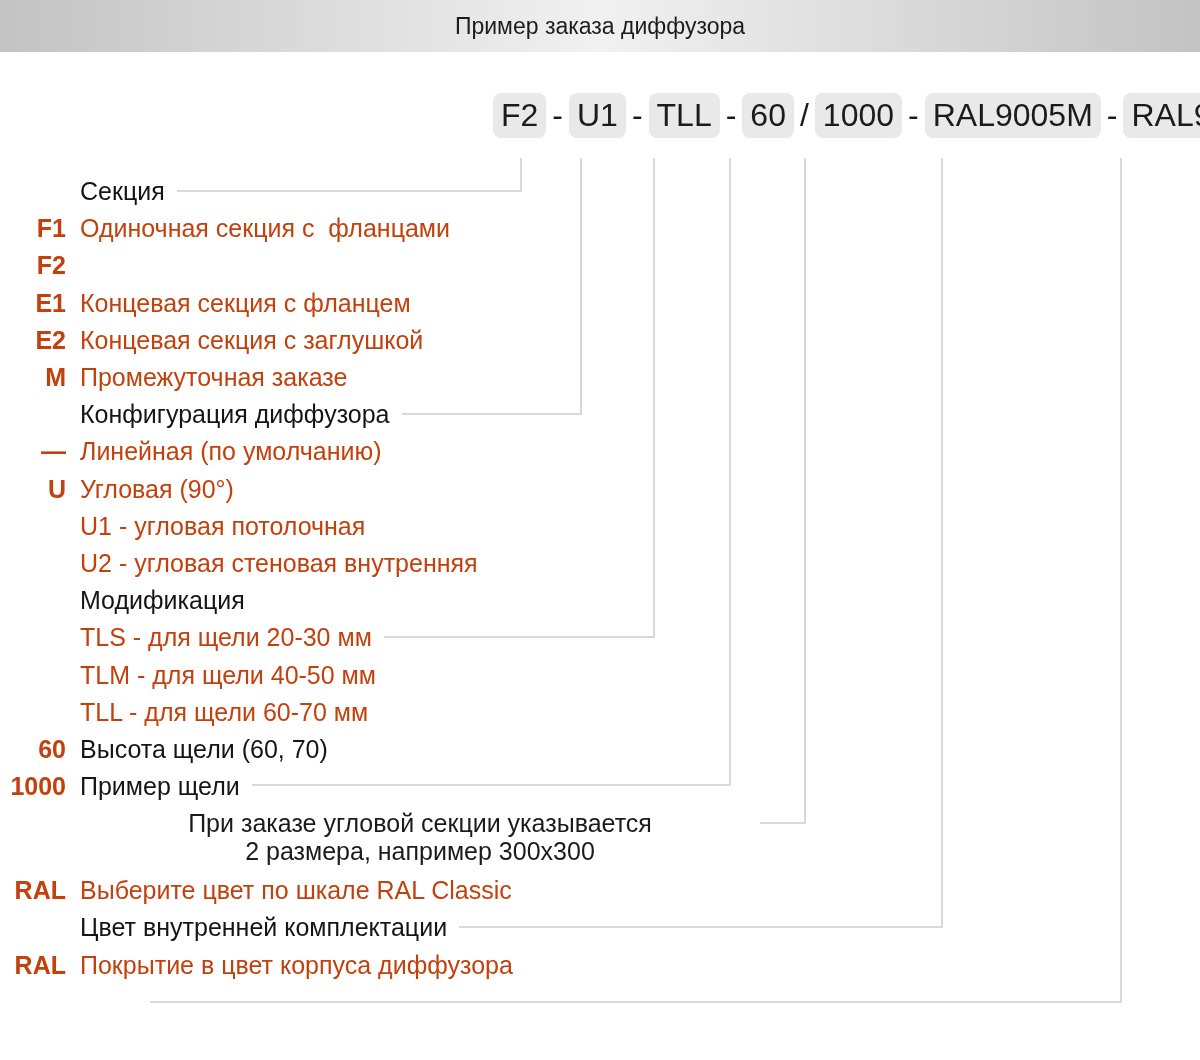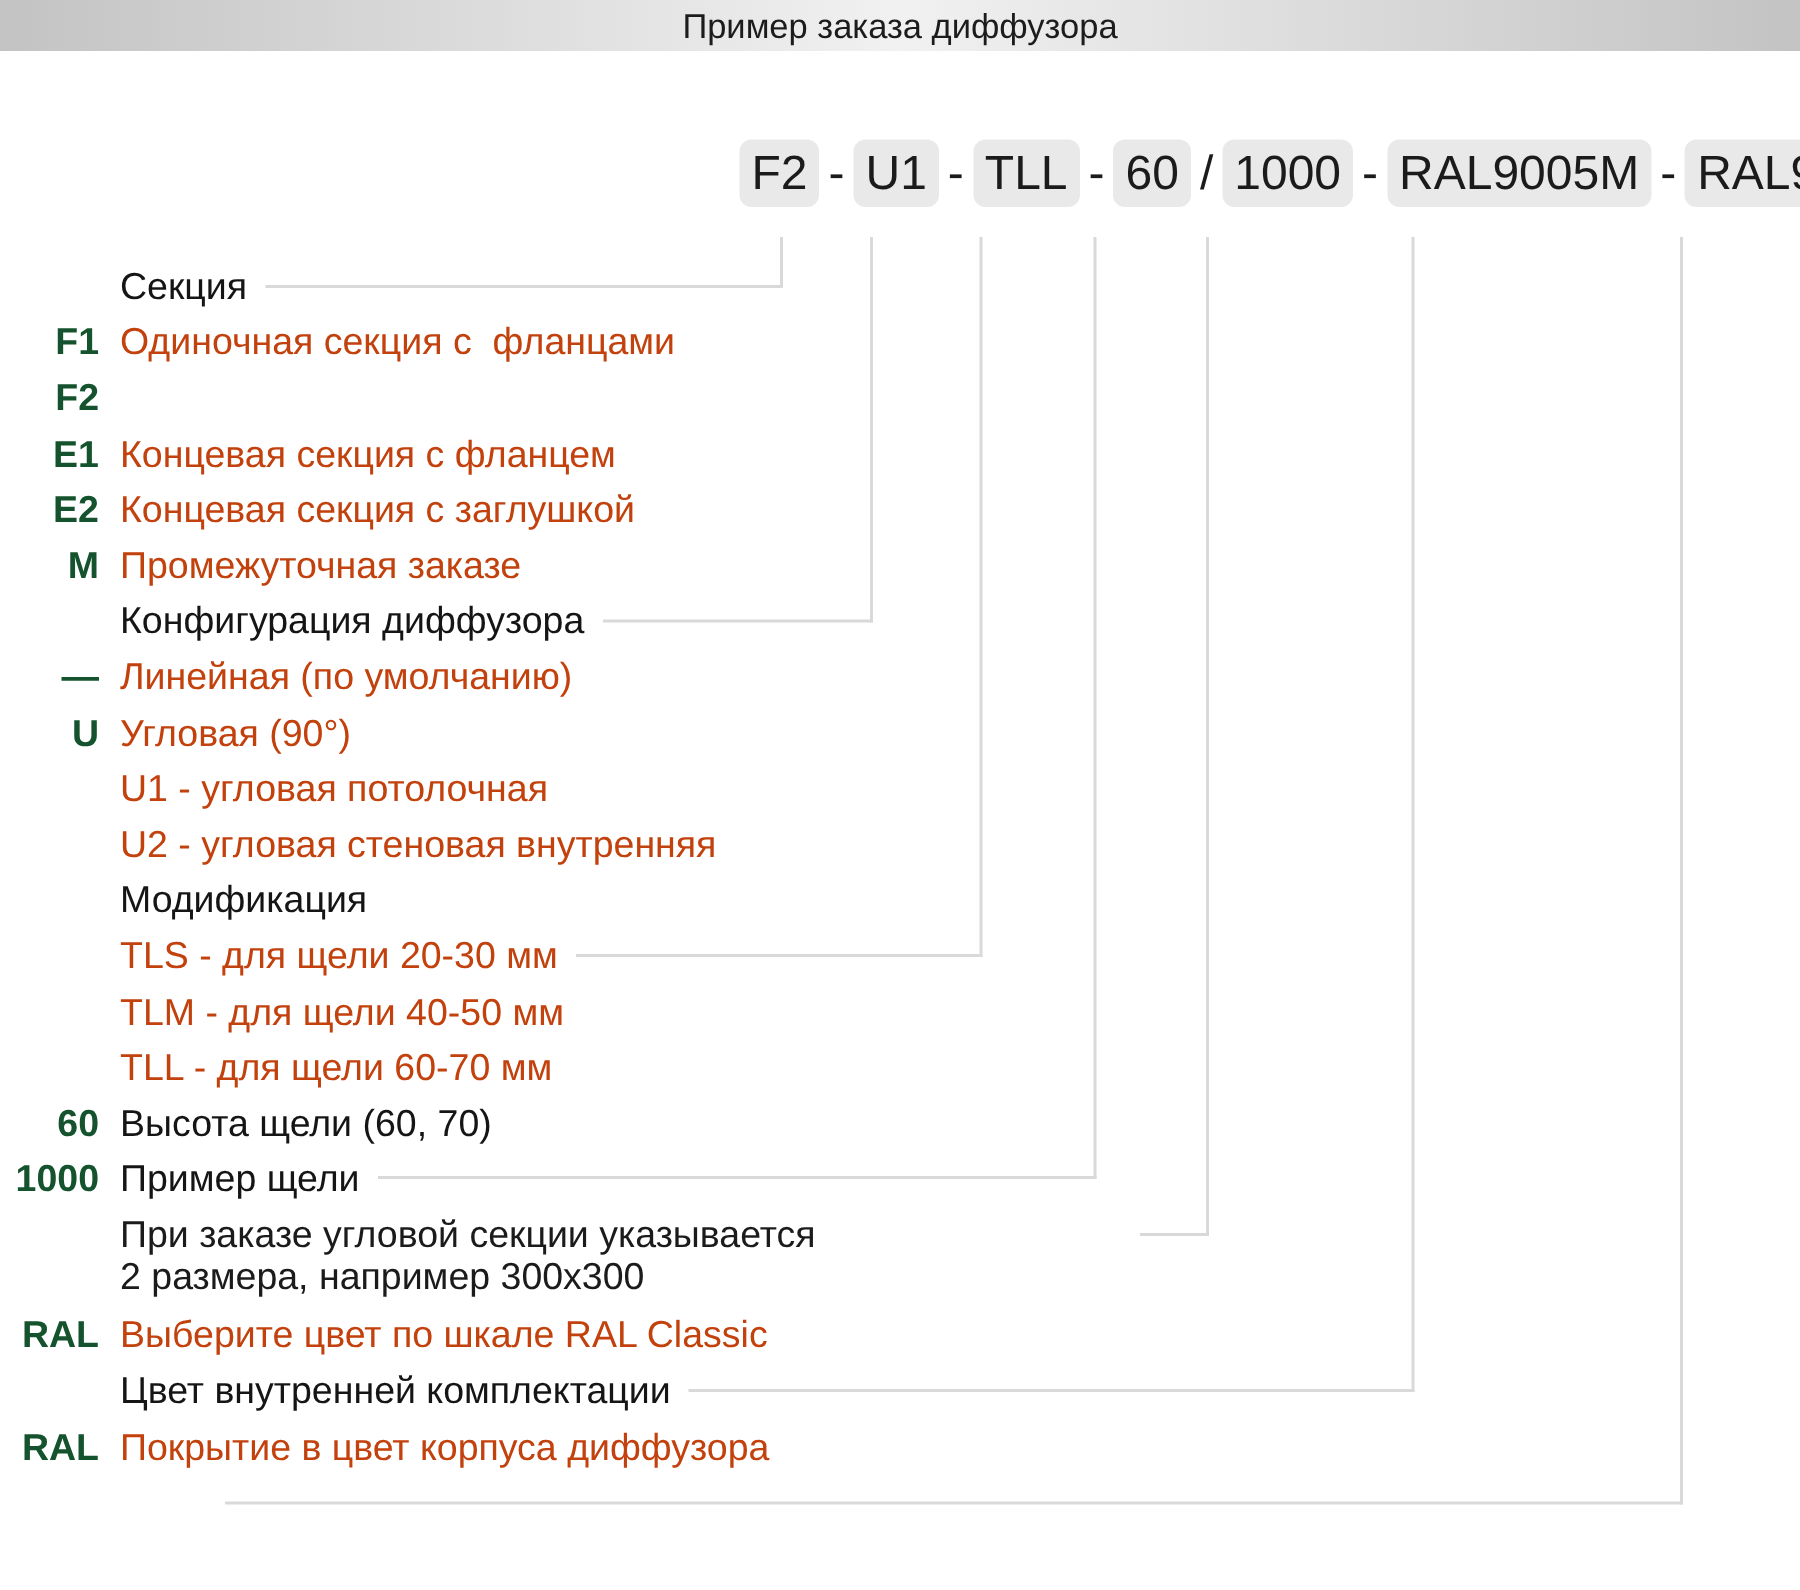--- a/index.html
+++ b/index.html
@@ -4,21 +4,21 @@
 <style>
   html,body{margin:0;padding:0;}
   body{
     width:1200px;height:1060px;overflow:hidden;background:#ffffff;
     font-family:"Liberation Sans", sans-serif;color:#1b1b1b;
   }
   .page{position:relative;width:1200px;height:1060px;}
 
   
   .titlebar{
-    position:absolute;left:0;top:0;width:1200px;height:34px;
+    position:absolute;left:0;top:0;width:1200px;height:52px;
     background:linear-gradient(to right,#c3c3c3 0%,#f1f1f1 50%,#c3c3c3 100%);
     display:flex;align-items:center;justify-content:center;
     font-size:23px;color:#1c1c1c;
   }
 
   
   .codebar{
     position:absolute;left:493px;top:93px;height:45px;
     display:flex;align-items:center;gap:5px;white-space:nowrap;z-index:3;
   }
@@ -40,28 +40,28 @@
   .l4{left:150px;top:158px;width:581px;height:628px;}
   .l5{left:150px;top:158px;width:656px;height:666px;}
   .l6{left:150px;top:158px;width:793px;height:770px;}
   .l7{left:150px;top:158px;width:972px;height:845px;}
 
   
   .legend{position:absolute;left:0;top:173px;width:760px;z-index:2;}
   .row{height:37.2px;display:flex;align-items:center;}
   .code{
     width:66px;flex:0 0 66px;text-align:right;
-    font-size:25px;font-weight:700;color:#14532d;white-space:pre;
+    font-size:25px;font-weight:700;color:#c2410c;white-space:pre;
   }
   .label{
     margin-left:14px;font-size:25px;color:#c2410c;white-space:pre;
     background:#ffffff;padding-right:12px;
   }
   .sec .label{font-weight:400;color:#151515;}
-  .note{padding:4px 0 7px 0;height:auto;display:block;}
+  .note{padding:4px 0 7px 0;height:auto;display:block;text-align:center;}
   .note-line{
     margin-left:80px;font-size:25px;line-height:28px;color:#1b1b1b;
     white-space:pre;background:#ffffff;
   }
 </style>
 </head>
 <body>
 
 <div class="page">
 

